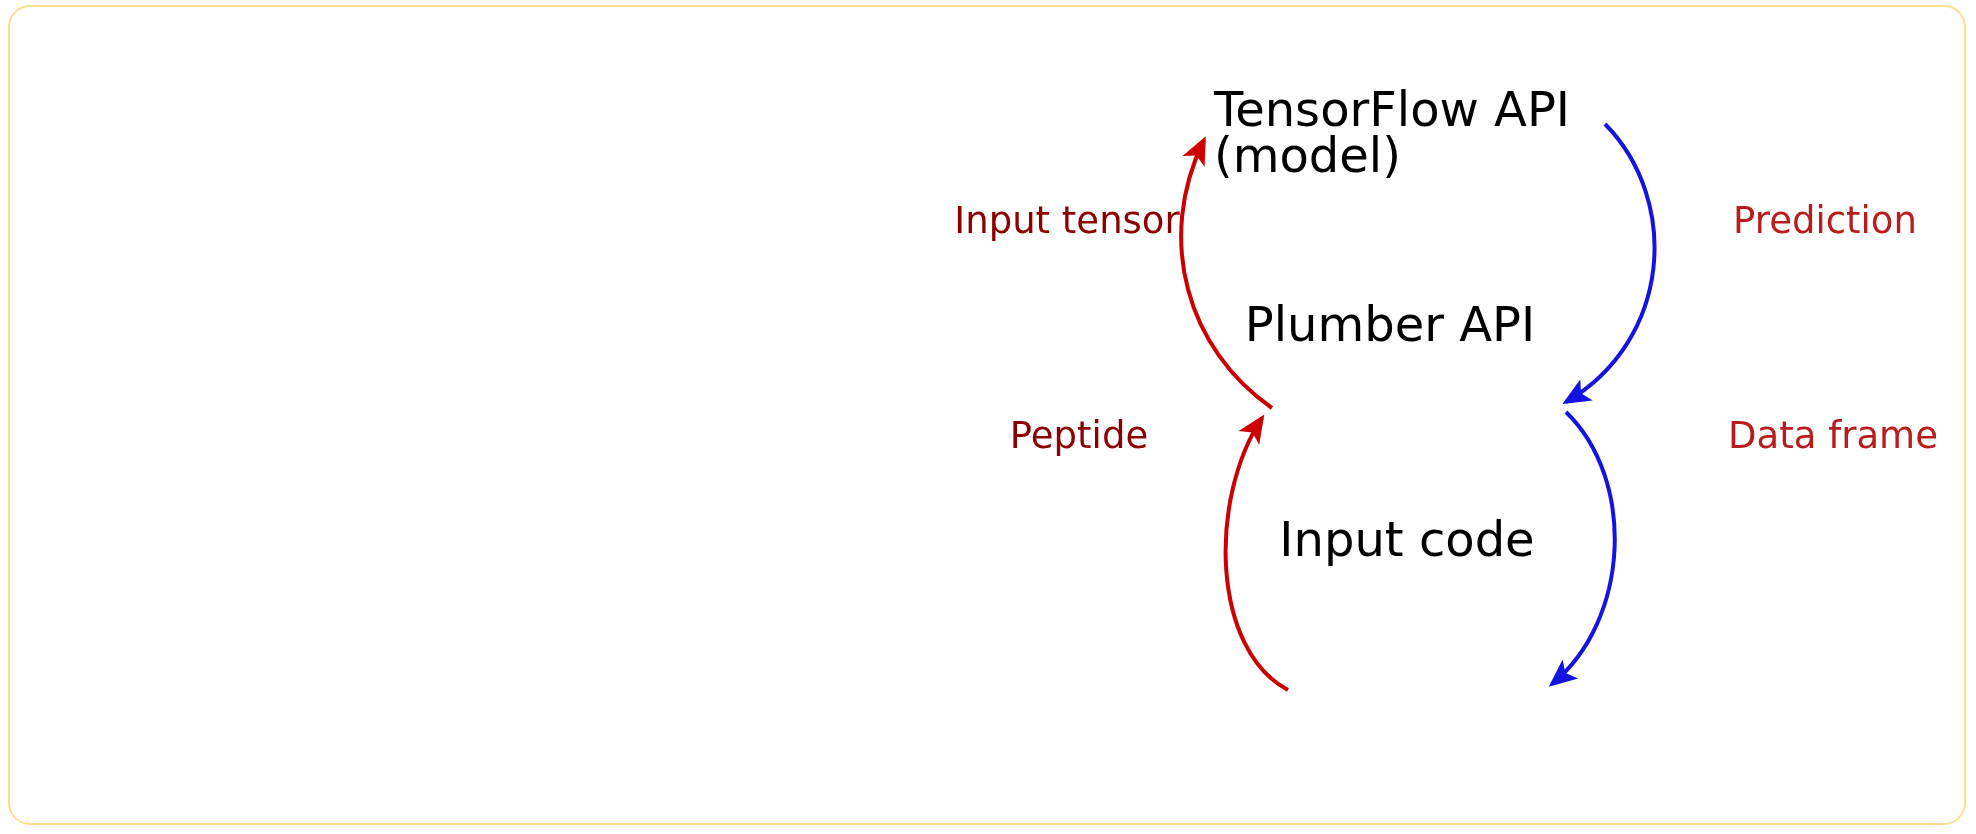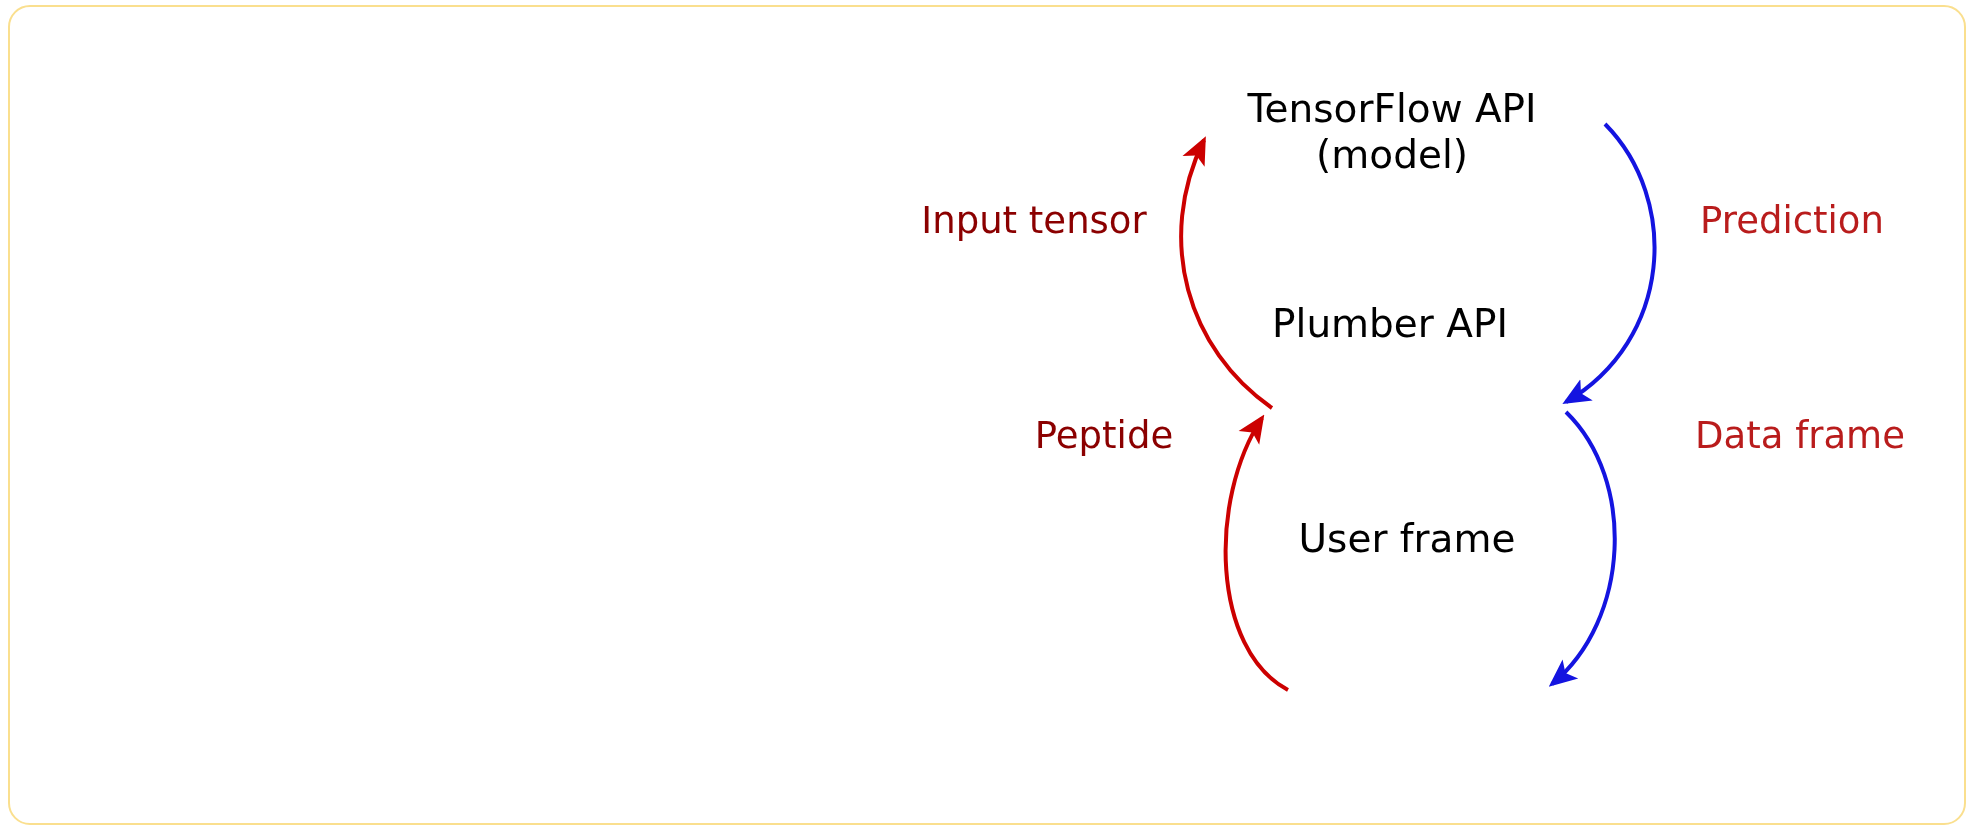--- a/index.html
+++ b/index.html
@@ -30,47 +30,48 @@
     position: absolute;
     left: 0;
     top: 0;
     width: 1976px;
     height: 834px;
   }
 
   .node-label {
     position: absolute;
     color: #000000;
-    font-size: 39px;
+    font-size: 48px;
     line-height: 46px;
-    text-align: center;
+    text-align: left;
     white-space: nowrap;
     font-family: "DejaVu Sans", sans-serif;
   }
   .node-label .l2 { display: block; }
 
   .edge-label {
     position: absolute;
     font-size: 37px;
     line-height: 49px;
     text-align: right;
     white-space: nowrap;
     font-family: "DejaVu Sans", sans-serif;
+    margin-left: 33px;
   }
   .edge-label.red  { color: #8b0000; }
   .edge-label.blue { color: #b91c1c; }
 
   
   #node-tensorflow { left: 1392px; top: 86px;  transform: translateX(-50%); }
   #node-plumber    { left: 1390px; top: 301px; transform: translateX(-50%); }
   #node-usercode   { left: 1407px; top: 516px; transform: translateX(-50%); }
 
   #label-input-tensor { left: 1034px; top: 196px; transform: translateX(-50%); }
   #label-prediction   { left: 1792px; top: 196px; transform: translateX(-50%); }
-  #label-peptide      { left: 1104px; top: 411px; transform: translateX(-50%); }
+  #label-peptide      { left: 1046px; top: 411px; transform: translateX(-50%); }
   #label-dataframe    { left: 1800px; top: 411px; transform: translateX(-50%); }
 </style>
 </head>
 <body>
 
 <div id="figure-frame"></div>
 
 <svg id="diagram-canvas" viewBox="0 0 1976 834" xmlns="http://www.w3.org/2000/svg">
 
   <defs>
@@ -94,21 +95,21 @@
 <div class="node-label" id="node-tensorflow">
   <span>TensorFlow API</span>
   <span class="l2">(model)</span>
 </div>
 
 <div class="node-label" id="node-plumber">
   <span>Plumber API</span>
 </div>
 
 <div class="node-label" id="node-usercode">
-  <span>User frame</span>
+  <span>Input code</span>
 </div>
 
 <div class="edge-label red" id="label-input-tensor">
   <span>Input tensor</span>
 </div>
 
 <div class="edge-label blue" id="label-prediction">
   <span>Prediction</span>
 </div>
 

